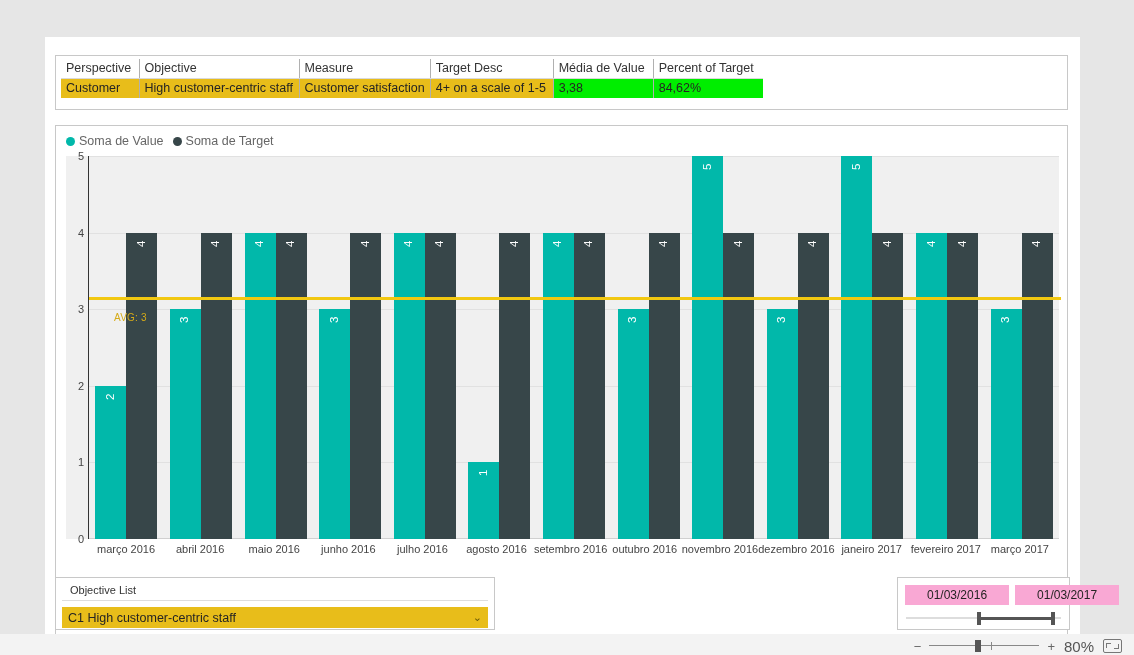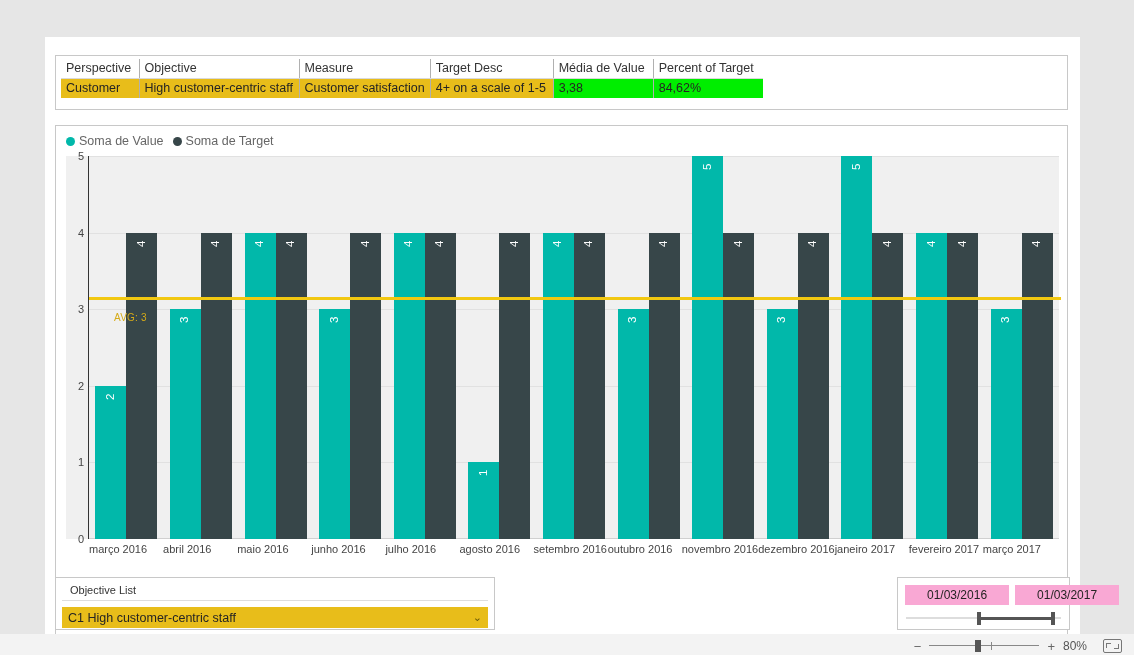--- a/index.html
+++ b/index.html
@@ -95,21 +95,21 @@
     transform: translateX(-50%) rotate(-90deg);
     transform-origin: center center;
     color: #fff; font-size: 11.5px; line-height: 1;
   }
 
   .xaxis {
     position: absolute; left: 33px; top: 413px; right: 10px; height: 20px;
     display: flex; z-index: 2;
   }
   .xlabel {
-    flex: 1 1 0; text-align: left; font-size: 11px; color: #444; line-height: 20px;
+    flex: 1 1 0; text-align: center; font-size: 11px; color: #444; line-height: 20px;
     white-space: nowrap;
   }
 
   
   .objective-slicer {
     position: absolute; left: 10px; top: 540px; width: 440px; height: 53px;
     background: #fff; border: 1px solid #c8c8c8;
   }
   .slicer-title {
     font-size: 11px; color: #333; padding: 6px 8px 4px 8px;
@@ -144,21 +144,21 @@
     position: absolute; left: 0; right: 0; top: 597px; height: 25px;
     background: #f3f3f3; border-bottom: 1px solid #d0d0d0;
     display: flex; align-items: center; justify-content: flex-end;
     gap: 8px; padding-right: 12px;
   }
   .zoom-minus, .zoom-plus { font-size: 13px; color: #666; cursor: default; }
   .zoom-slider { position: relative; width: 110px; height: 14px; }
   .zoom-slider .rail { position: absolute; left: 0; right: 0; top: 6px; height: 1px; background: #888; }
   .zoom-slider .knob { position: absolute; left: 46px; top: 1px; width: 6px; height: 12px; background: #555; }
   .zoom-slider .tick { position: absolute; left: 62px; top: 3px; width: 1px; height: 8px; background: #888; }
-  .zoom-pct { font-size: 12px; color: #555; width: 32px; text-align: left; }
+  .zoom-pct { font-size: 15px; color: #555; width: 32px; text-align: center; }
   .fit-icon { width: 19px; height: 14px; border: 1px solid #777; border-radius: 2px; position: relative; }
   .fit-icon::before, .fit-icon::after {
     content: ""; position: absolute; width: 4px; height: 4px; border: 1px solid #777;
   }
   .fit-icon::before { left: 2px; top: 3px; border-right: none; border-bottom: none; }
   .fit-icon::after  { right: 2px; bottom: 3px; border-left: none; border-top: none; }
 
   .footer {
     position: absolute; left: 0; right: 0; top: 622px; height: 33px;
     background: #e6e6e6; display: flex; align-items: center;

